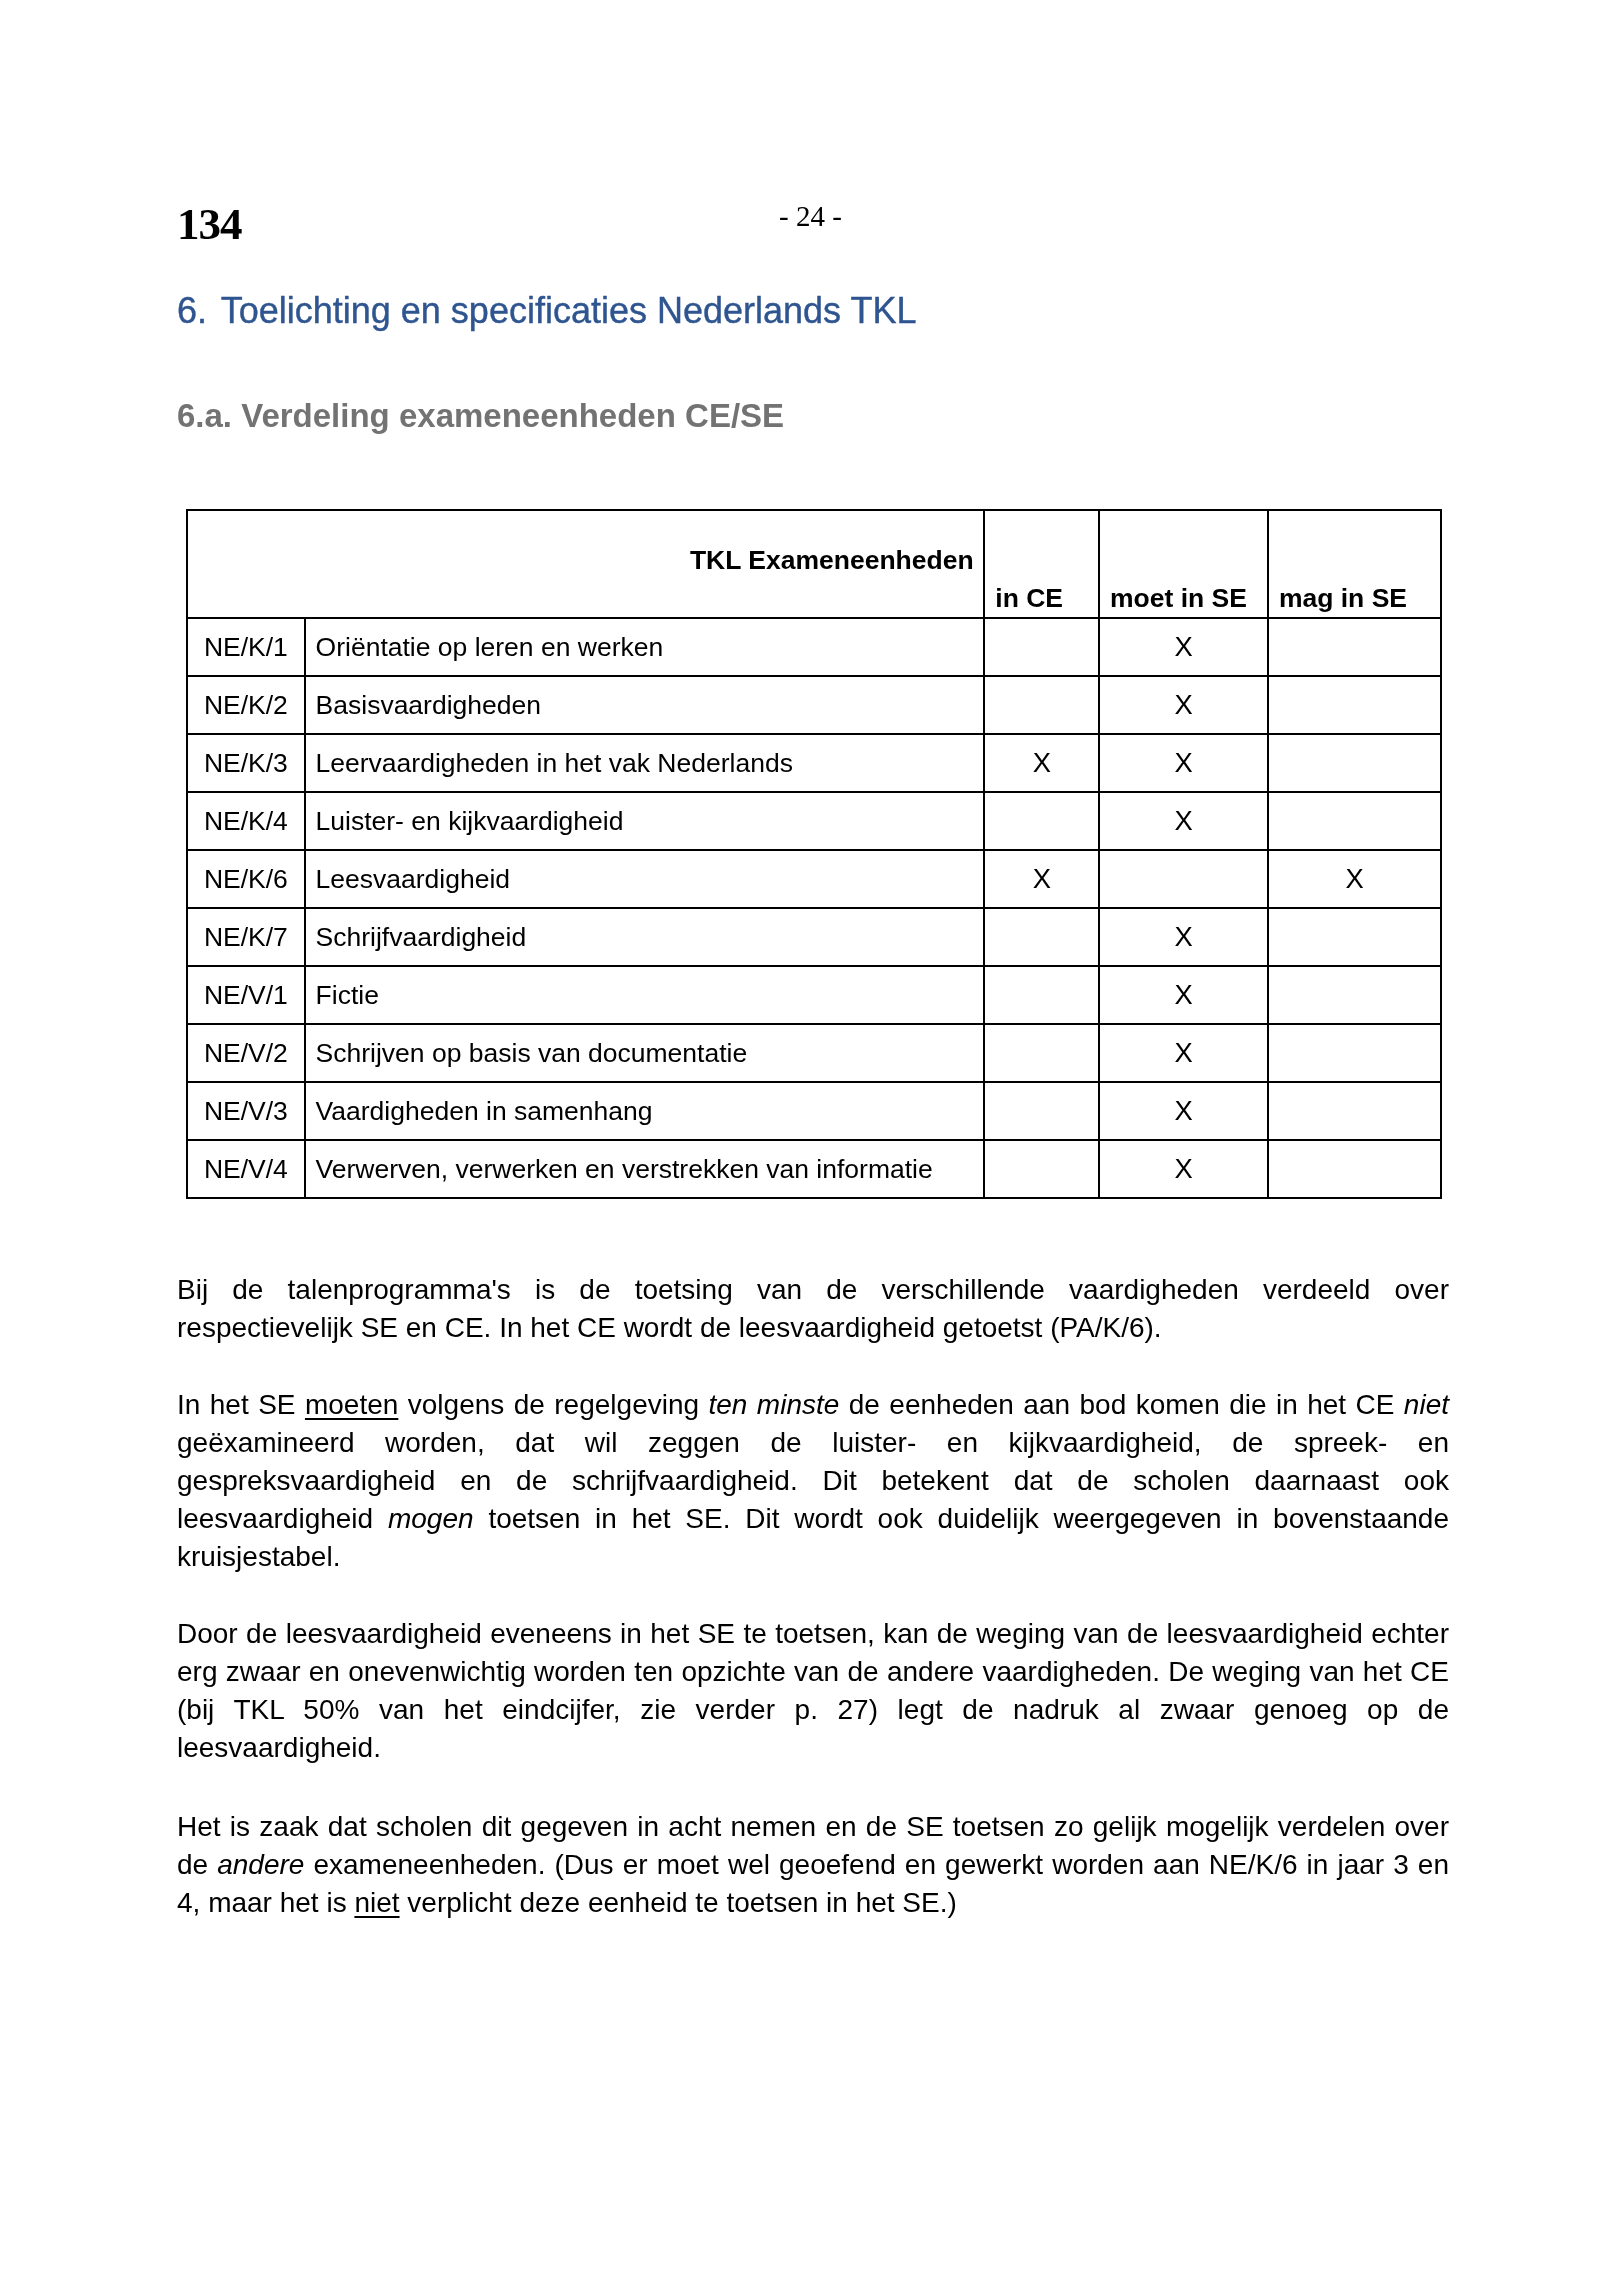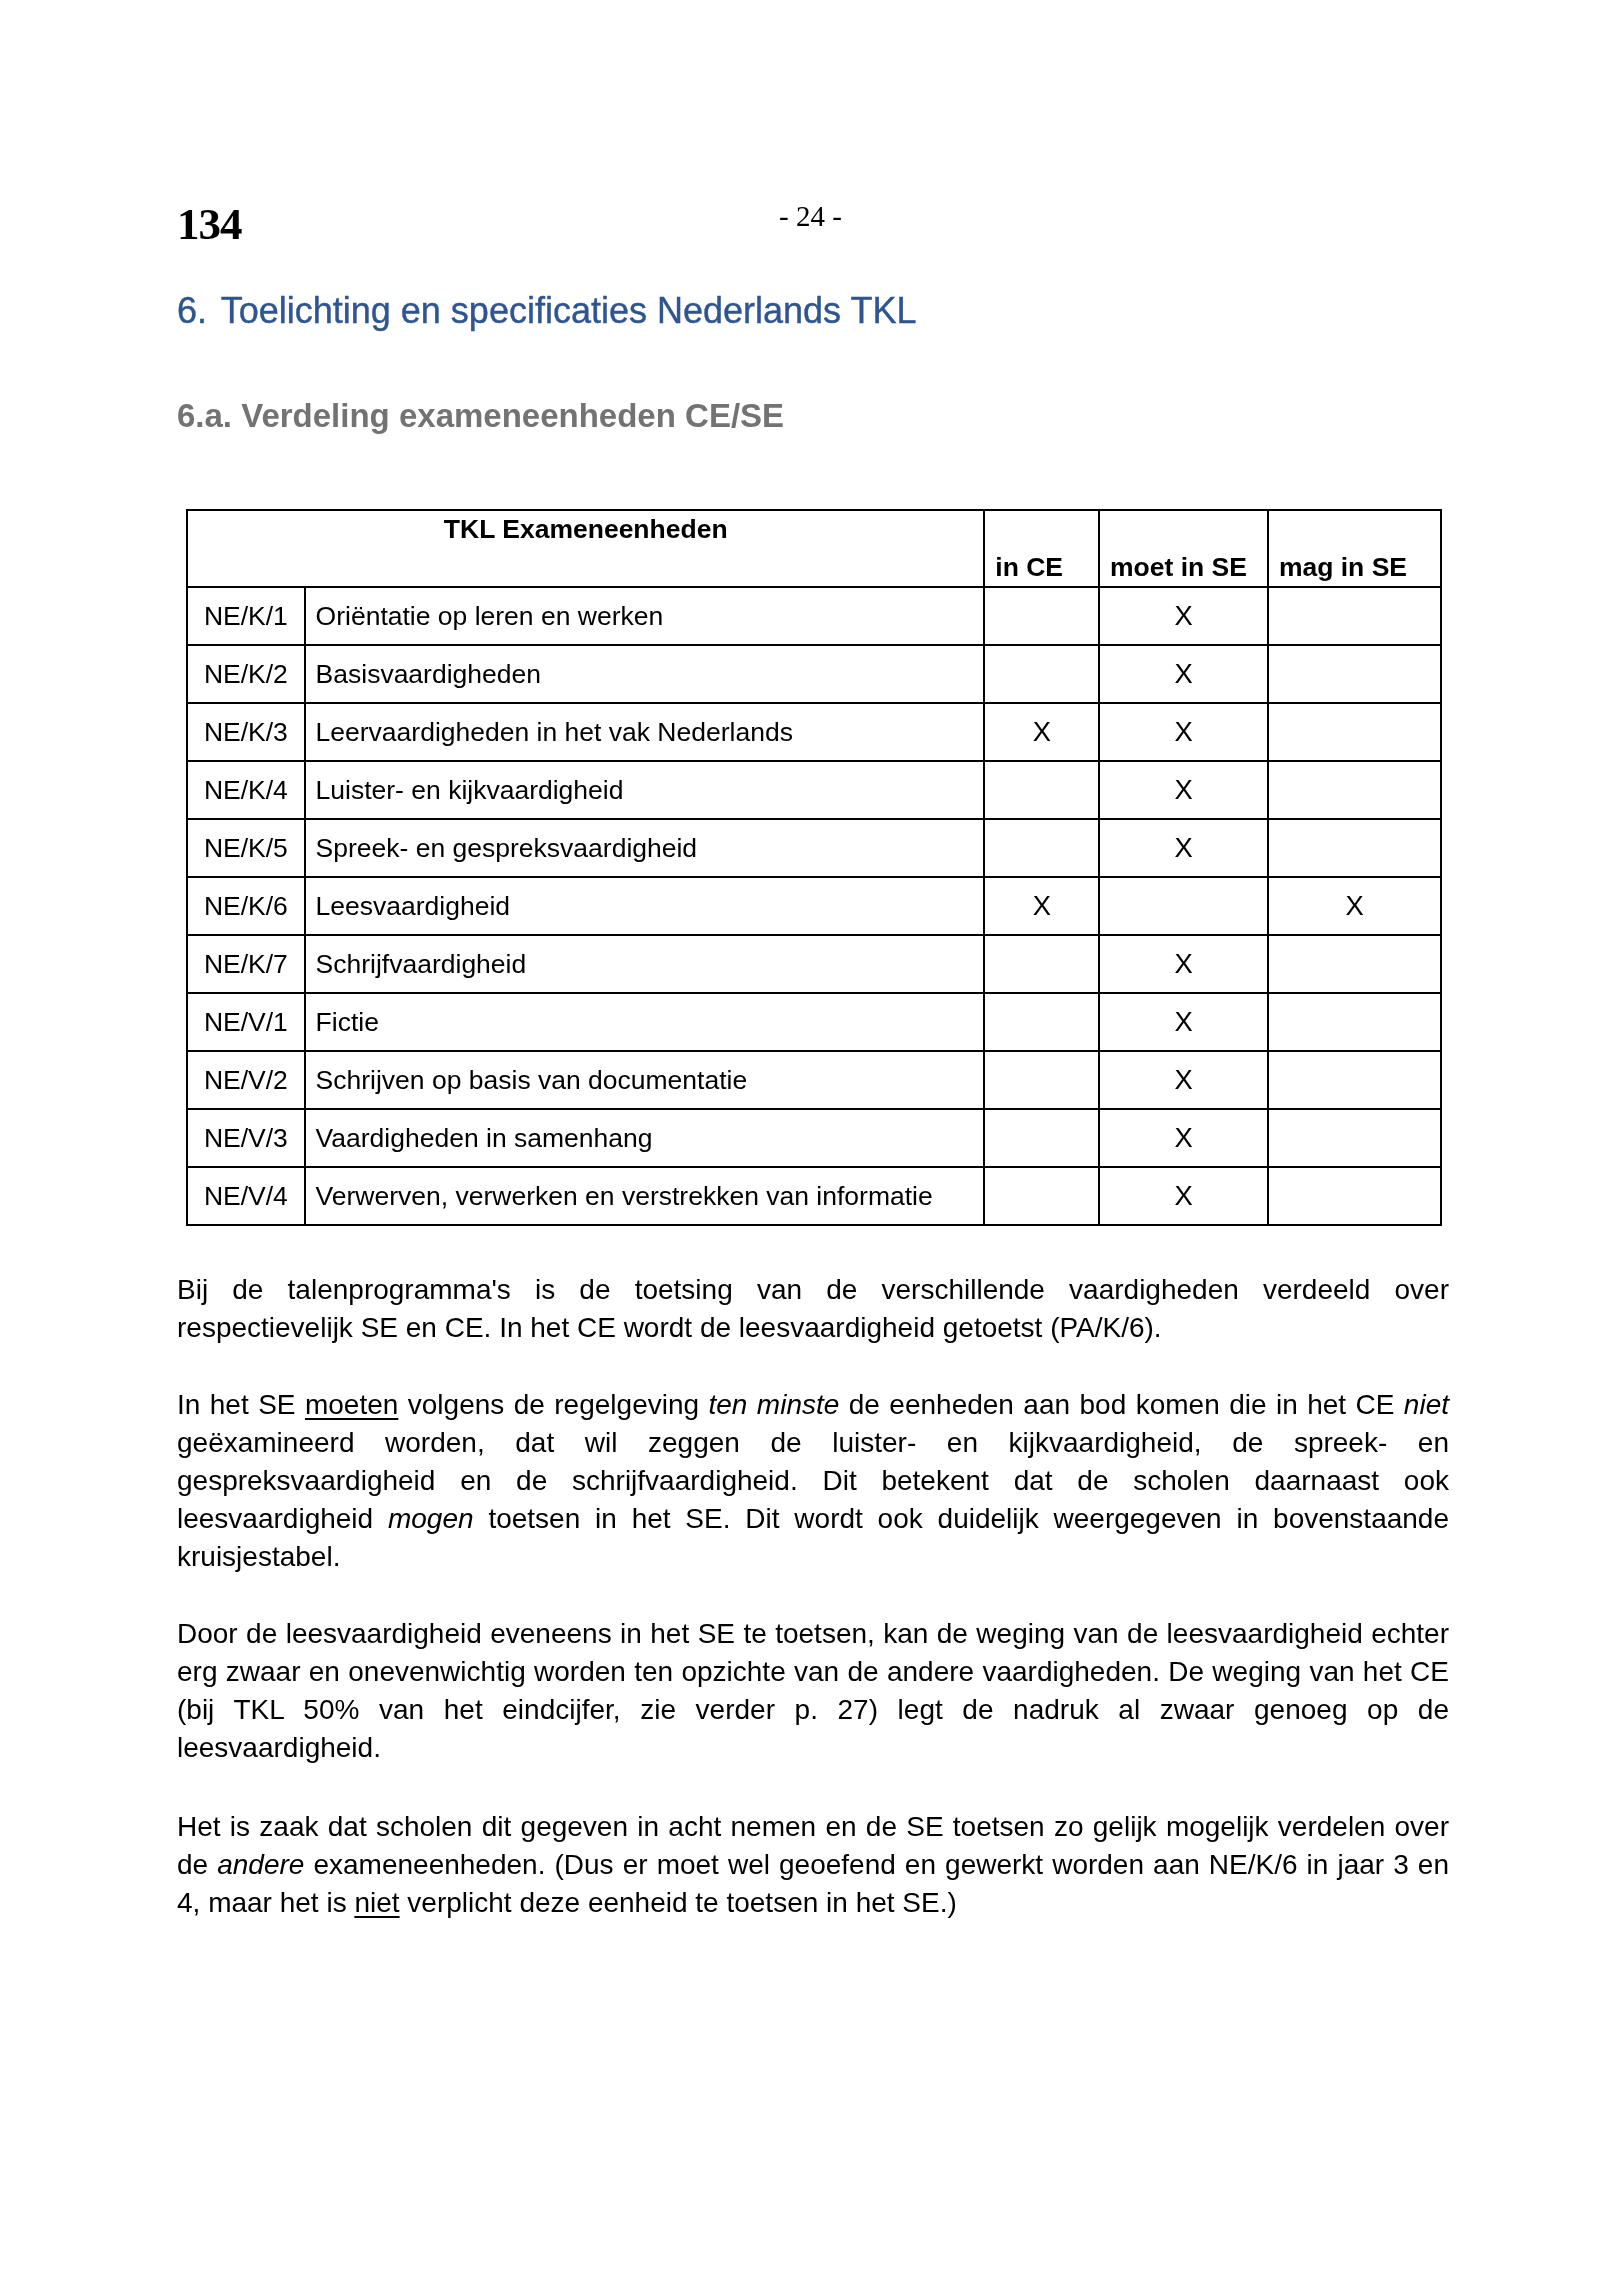--- a/index.html
+++ b/index.html
@@ -10,21 +10,21 @@
   .page-marker { position: absolute; left: 779px; top: 200px; font-family: "Liberation Serif", serif;
                  font-size: 29px; }
   .h1 { position: absolute; left: 177px; top: 290px; font-size: 36px; color: #2E5590; font-weight: normal;
         margin: 0; -webkit-text-stroke: 0.4px #2E5590; }
   .h1 .num { margin-right: 13.7px; }
   .h2 { position: absolute; left: 177px; top: 397px; font-size: 33px; color: #737373; font-weight: bold; margin: 0; }
   table.units { position: absolute; left: 186px; top: 509px; width: 1256px; border-collapse: collapse;
                 font-size: 26.5px; }
   table.units td, table.units th { border: 2.5px solid #000; padding: 0 9.8px; height: 56px; }
   table.units thead th { height: 72px; font-weight: bold; font-size: 26.5px; }
-  table.units thead th.title { text-align: center; vertical-align: top; padding-top: 3px; margin-left: 48px; }
+  table.units thead th.title { text-align: right; vertical-align: top; padding-top: 34px; margin-left: 48px; }
   table.units thead th.colh { text-align: left; vertical-align: bottom; padding-bottom: 3px; }
   .c-code { width: 96px; text-align: center; }
   .c-name { width: 657px; }
   .c-ce { width: 93px; text-align: center; }
   .c-moet { width: 147px; text-align: center; }
   .c-mag { width: 151px; text-align: center; }
   td.mark { text-align: center; font-size: 27.4px; }
   .para { position: absolute; left: 177px; width: 1272px; font-size: 28px; line-height: 38px;
           text-align: justify; margin: 0; }
   .p1 { top: 1271px; }
@@ -75,27 +75,20 @@
       <td class="mark"></td>
     </tr>
     <tr>
       <td class="c-code">NE/K/4</td>
       <td class="c-name">Luister- en kijkvaardigheid</td>
       <td class="mark"></td>
       <td class="mark">X</td>
       <td class="mark"></td>
     </tr>
     <tr>
-      <td class="c-code">NE/K/5</td>
-      <td class="c-name">Spreek- en gespreksvaardigheid</td>
-      <td class="mark"></td>
-      <td class="mark">X</td>
-      <td class="mark"></td>
-    </tr>
-    <tr>
       <td class="c-code">NE/K/6</td>
       <td class="c-name">Leesvaardigheid</td>
       <td class="mark">X</td>
       <td class="mark"></td>
       <td class="mark">X</td>
     </tr>
     <tr>
       <td class="c-code">NE/K/7</td>
       <td class="c-name">Schrijfvaardigheid</td>
       <td class="mark"></td>

